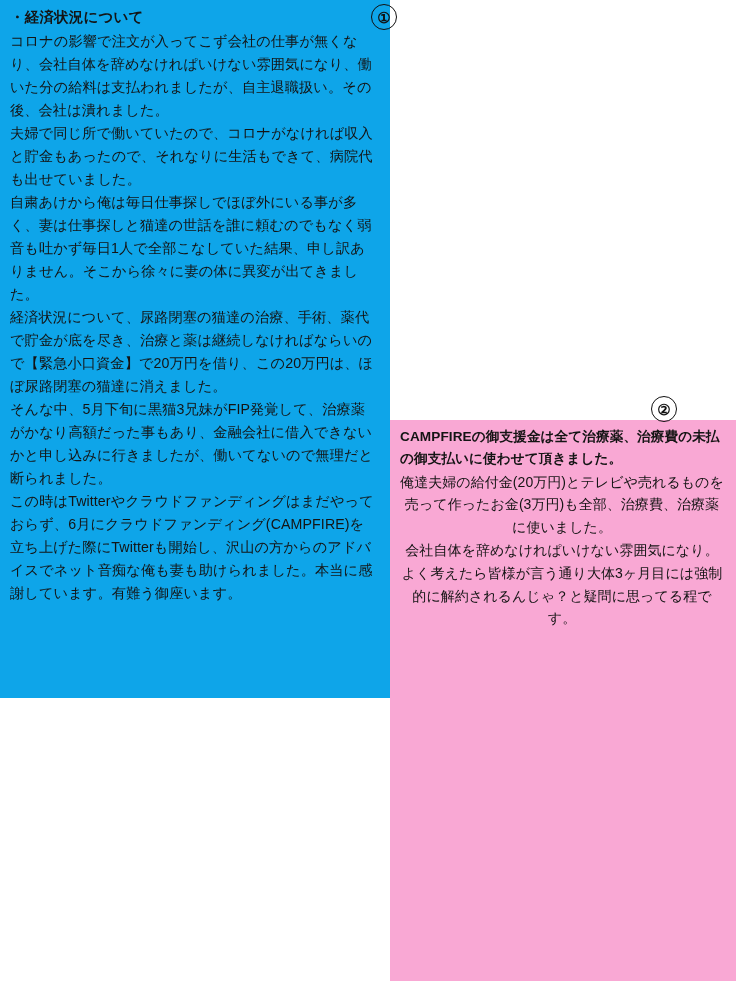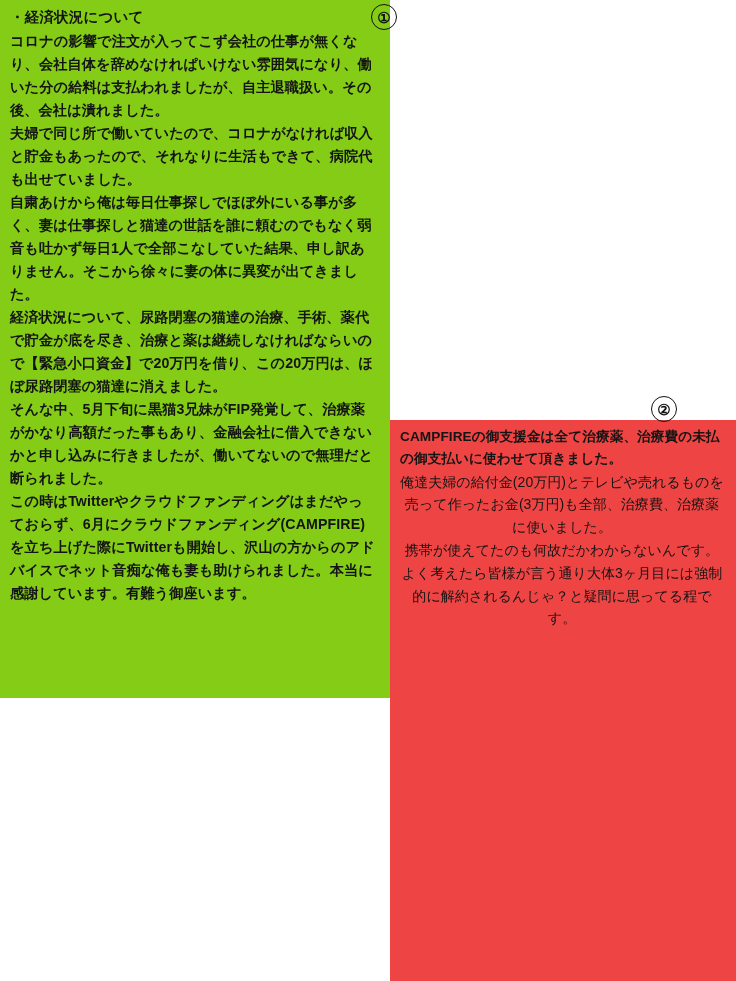--- a/index.html
+++ b/index.html
@@ -17,47 +17,46 @@
     overflow: hidden;
   }
 
   
   #panel-one {
     position: absolute;
     left: 0;
     top: 0;
     width: 390px;
     height: 698px;
-    background: #84cc16;
+    background: #0ea5e9;
     padding: 6px 14px 0 10px;
   }
   #panel-one .heading {
     font-size: 14.5px;
     font-weight: bold;
     line-height: 1.55;
     letter-spacing: 0.2px;
     margin: 0 0 2px 0;
   }
   #panel-one .para {
     font-size: 14.2px;
     line-height: 1.62;
     letter-spacing: 0.1px;
     margin: 0;
     text-align: left;
-    font-weight: bold;
   }
 
   
   #panel-two {
     position: absolute;
     left: 390px;
     top: 420px;
     width: 346px;
     height: 561px;
-    background: #ef4444;
+    background: #f9a8d4;
     padding: 6px 12px 12px 10px;
   }
   #panel-two .heading {
     font-size: 13.6px;
     font-weight: bold;
     line-height: 1.6;
     letter-spacing: 0.1px;
     margin: 0 0 1px 0;
   }
   #panel-two .para {
@@ -97,18 +96,18 @@
   <p class="para">夫婦で同じ所で働いていたので、コロナがなければ収入と貯金もあったので、それなりに生活もできて、病院代も出せていました。</p>
   <p class="para">自粛あけから俺は毎日仕事探しでほぼ外にいる事が多く、妻は仕事探しと猫達の世話を誰に頼むのでもなく弱音も吐かず毎日1人で全部こなしていた結果、申し訳ありません。そこから徐々に妻の体に異変が出てきました。</p>
   <p class="para">経済状況について、尿路閉塞の猫達の治療、手術、薬代で貯金が底を尽き、治療と薬は継続しなければならいので【緊急小口資金】で20万円を借り、この20万円は、ほぼ尿路閉塞の猫達に消えました。</p>
   <p class="para">そんな中、5月下旬に黒猫3兄妹がFIP発覚して、治療薬がかなり高額だった事もあり、金融会社に借入できないかと申し込みに行きましたが、働いてないので無理だと断られました。</p>
   <p class="para">この時はTwitterやクラウドファンディングはまだやっておらず、6月にクラウドファンディング(CAMPFIRE)を立ち上げた際にTwitterも開始し、沢山の方からのアドバイスでネット音痴な俺も妻も助けられました。本当に感謝しています。有難う御座います。</p>
 </div>
 
 <div id="panel-two">
   <p class="heading">CAMPFIREの御支援金は全て治療薬、治療費の未払の御支払いに使わせて頂きました。</p>
   <p class="para">俺達夫婦の給付金(20万円)とテレビや売れるものを売って作ったお金(3万円)も全部、治療費、治療薬に使いました。</p>
-  <p class="para">携帯が使えてたのも何故だかわからないんです。よく考えたら皆様が言う通り大体3ヶ月目には強制的に解約されるんじゃ？と疑問に思ってる程です。</p>
+  <p class="para">会社自体を辞めなけれぱいけない雰囲気になり。よく考えたら皆様が言う通り大体3ヶ月目には強制的に解約されるんじゃ？と疑問に思ってる程です。</p>
   <div class="gap"></div>
 </div>
 
 <div class="circle-num" id="marker-one">①</div>
 <div class="circle-num" id="marker-two">②</div>
 
 </body></html>

